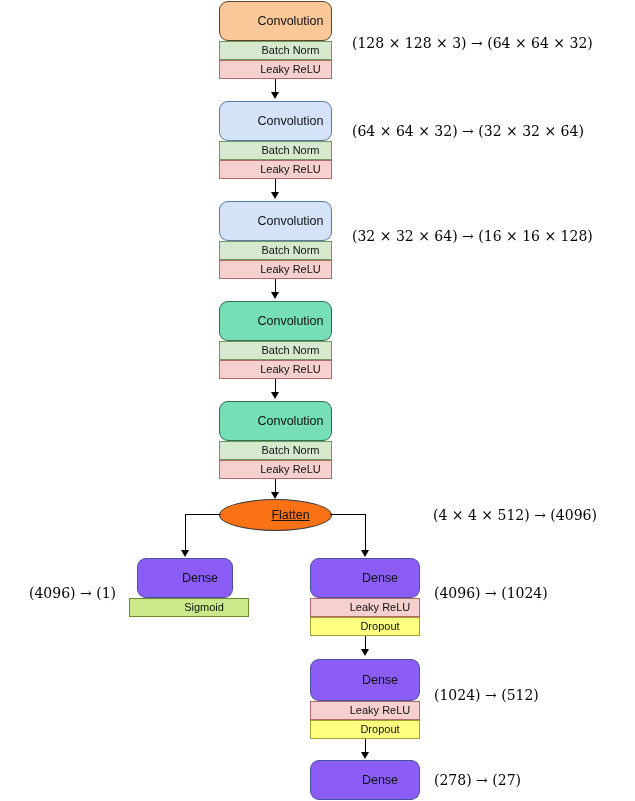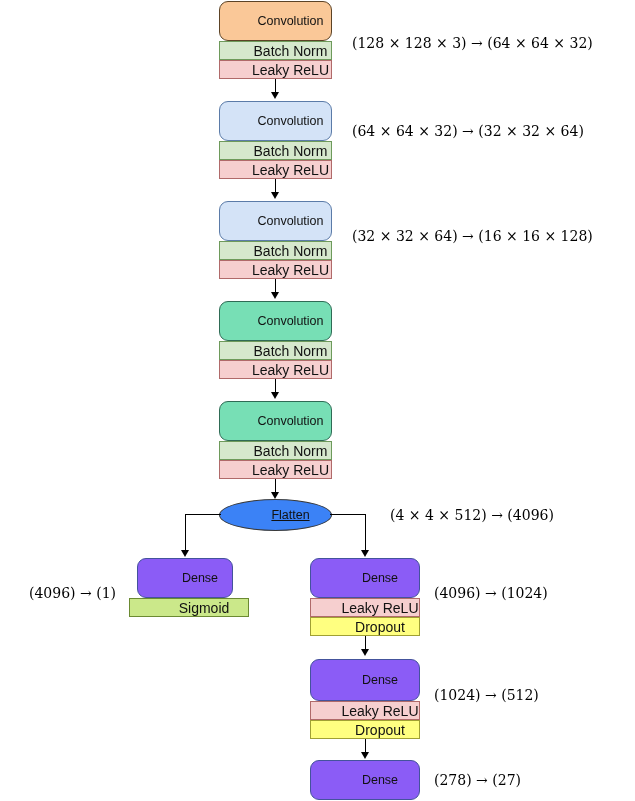--- a/index.html
+++ b/index.html
@@ -36,31 +36,31 @@
     border: 1.2px solid #333333;
   }
   .op-conv-orange { background: #fac898; border-color: #5c4326; }
   .op-conv-blue   { background: #d4e3f7; border-color: #5b7ba8; }
   .op-conv-green  { background: #77dfb5; border-color: #2f6b55; }
   .op-dense       { background: #8b5cf6; border-color: #44539c; }
 
   
   .bar {
     border: 1px solid #777777;
-    font-size: 14px;
+    font-size: 11px;
   }
   .bar-bn      { background: #d6e8cd; border-color: #6e9a5b; }
   .bar-relu    { background: #f6cfcf; border-color: #b06a6a; }
   .bar-sigmoid { background: #cbe88a; border-color: #6b8a32; }
   .bar-dropout { background: #ffff80; border-color: #a0a033; }
 
   
   .ellipse {
     border-radius: 50%;
-    background: #3b82f6;
+    background: #f97316;
     border: 1.2px solid #3a3a3a;
     text-decoration: underline;
   }
 
   
   .edge-v {
     position: absolute;
     width: 0;
     border-left: 1.4px solid #000000;
   }
@@ -125,21 +125,21 @@
   <div class="arrowhead" style="left:271px; top:392px;"></div>
 
   <div class="node op op-conv-green" style="left:219px; top:401px; width:113px; height:40px;">Convolution</div>
   <div class="node bar bar-bn" style="left:219px; top:441px; width:113px; height:19px;">Batch Norm</div>
   <div class="node bar bar-relu" style="left:219px; top:460px; width:113px; height:19px;">Leaky ReLU</div>
 
   <div class="edge-v" style="left:275px; top:479px; height:15px;"></div>
   <div class="arrowhead" style="left:271px; top:492px;"></div>
 
   <div class="node ellipse" style="left:219px; top:499px; width:113px; height:32px;">Flatten</div>
-  <div class="mathlabel" style="left:390px; top:508px;">(4 × 4 × 512) → (4096)</div>
+  <div class="mathlabel" style="left:433px; top:508px;">(4 × 4 × 512) → (4096)</div>
 
   <div class="edge-h" style="left:185px; top:514px; width:36px;"></div>
   <div class="edge-v" style="left:185px; top:514px; height:38px;"></div>
   <div class="arrowhead" style="left:181px; top:550px;"></div>
 
   <div class="edge-h" style="left:330px; top:514px; width:36px;"></div>
   <div class="edge-v" style="left:365px; top:514px; height:38px;"></div>
   <div class="arrowhead" style="left:361px; top:550px;"></div>
 
   <div class="node op op-dense" style="left:137px; top:558px; width:96px; height:40px;">Dense</div>

